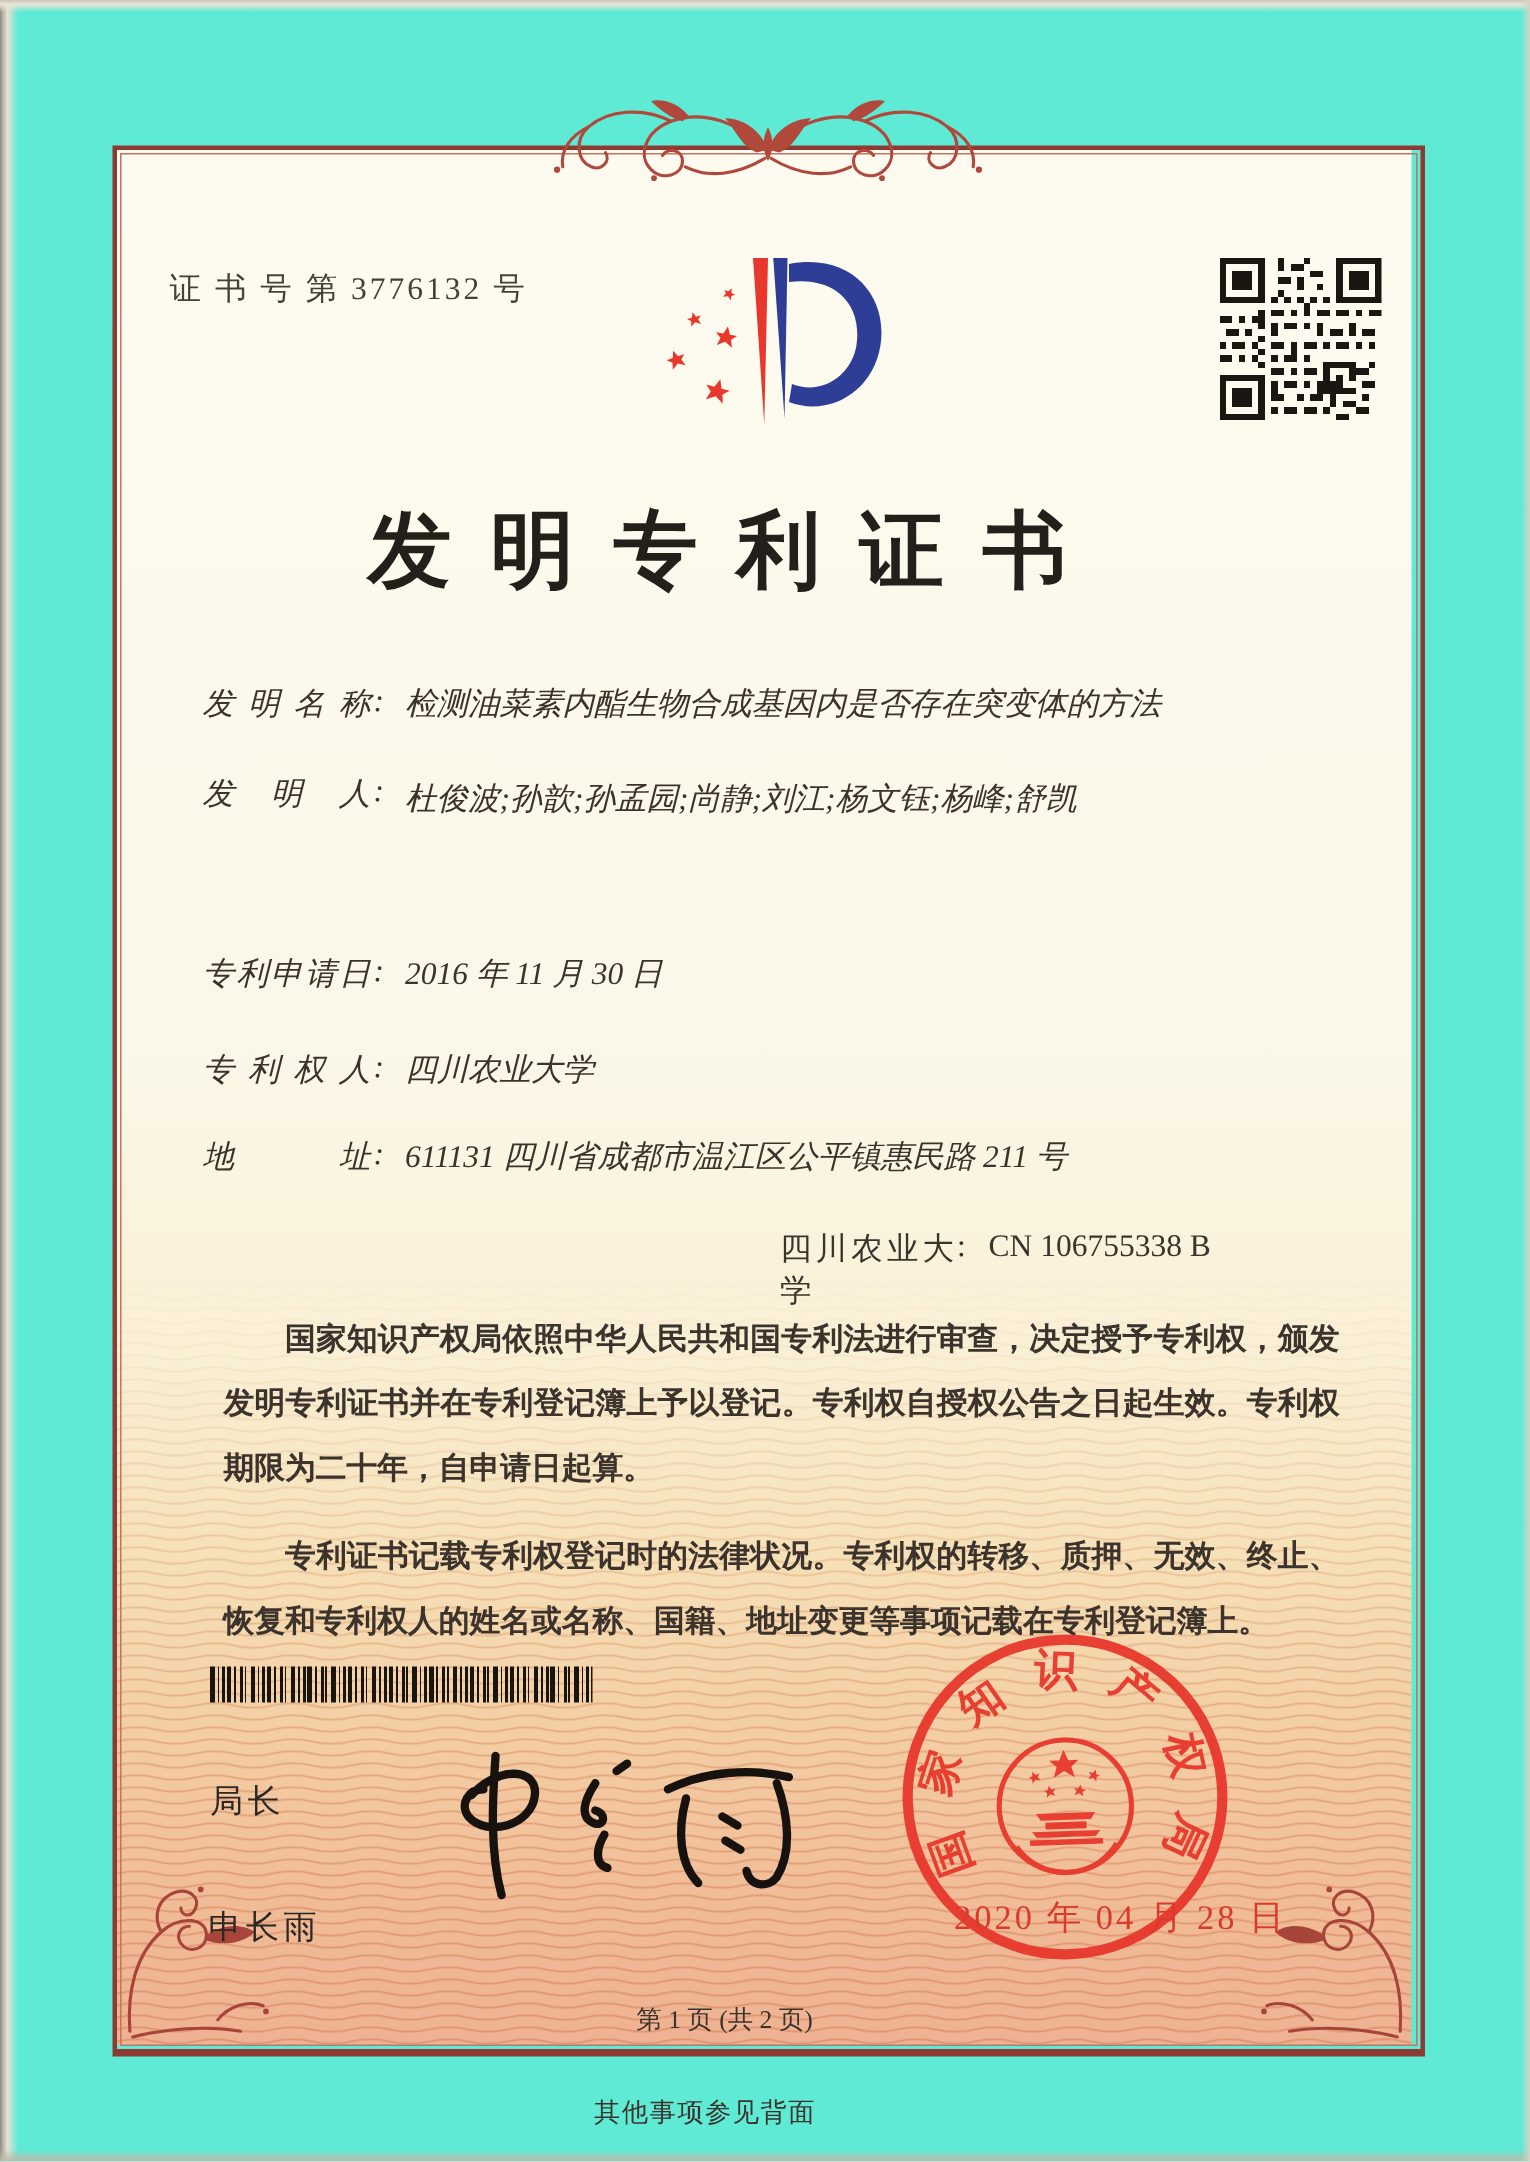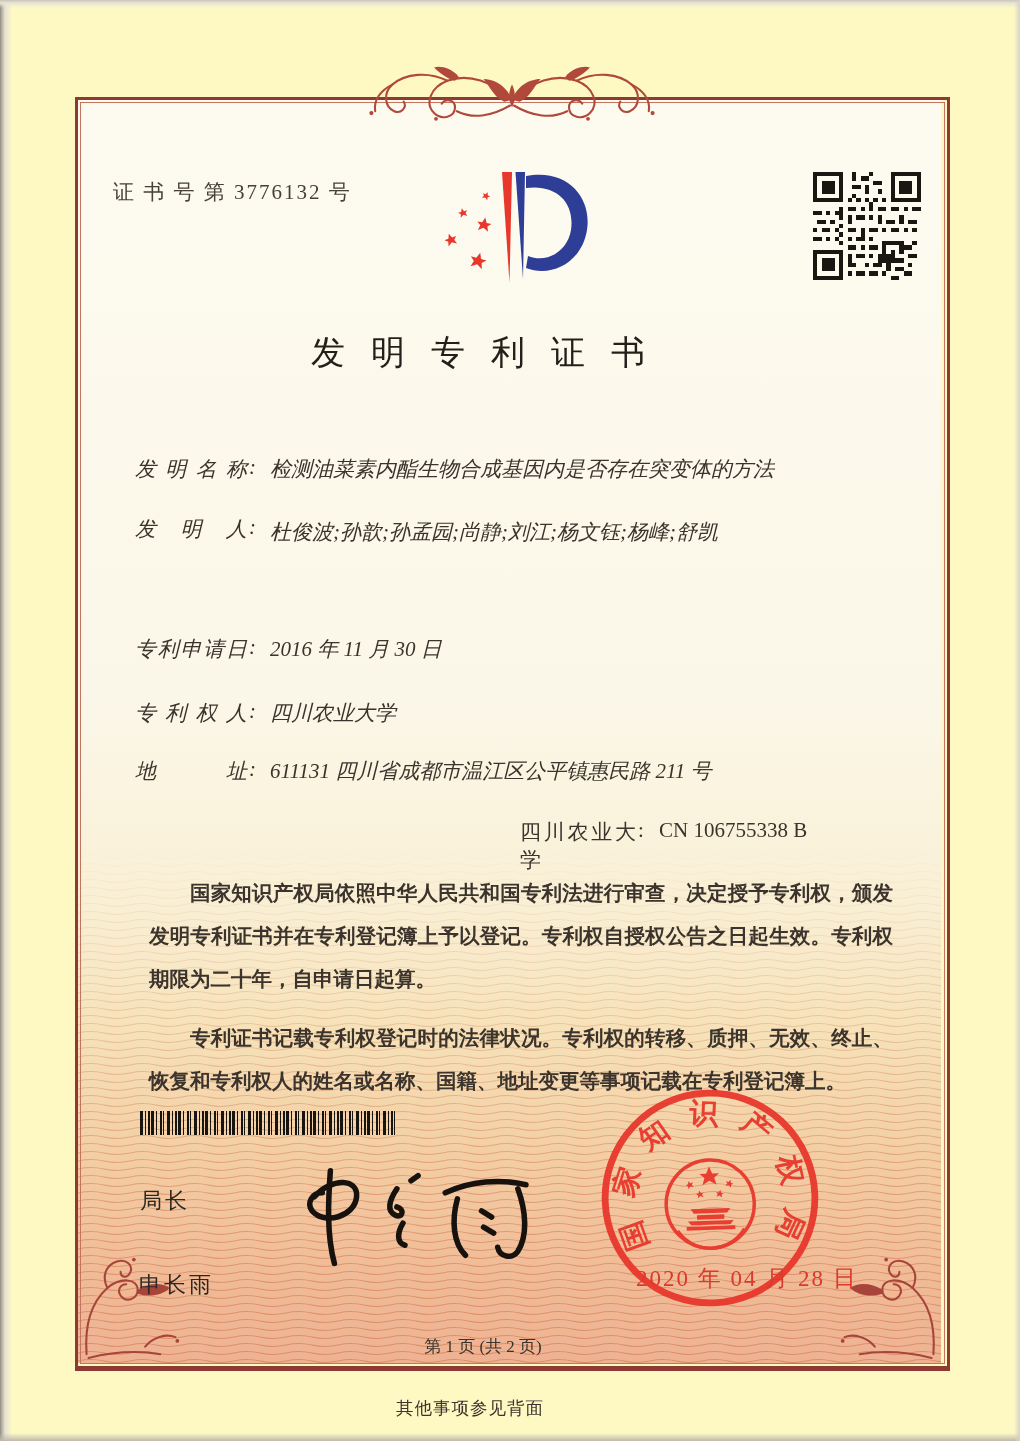--- a/index.html
+++ b/index.html
@@ -1,17 +1,17 @@
 <!DOCTYPE html>
 <html><head>
 <meta charset="utf-8">
 <style>
   html,body{margin:0;padding:0;background:#f7f4e5;}
   .page{position:relative;width:1020px;height:1441px;overflow:hidden;
-        background:#fef9c3;font-family:"Liberation Serif","DejaVu Serif",serif;color:#3b332c;}
+        background:#5eead4;font-family:"Liberation Serif","DejaVu Serif",serif;color:#3b332c;}
   
   .edge-left{position:absolute;left:0;top:0;bottom:0;width:12px;
     background:linear-gradient(90deg,#8f8b80 0,#b9b4a7 2px,#e5e1d3 5px,rgba(230,225,211,0) 12px);z-index:9;}
   .edge-top{position:absolute;left:0;top:0;right:0;height:8px;
     background:linear-gradient(180deg,#c9c4b6 0,#e8e4d6 3px,rgba(232,228,214,0) 8px);z-index:9;}
   .edge-bottom{position:absolute;left:0;bottom:0;right:0;height:8px;
     background:linear-gradient(0deg,#beb9ab 0,rgba(230,225,211,0) 8px);z-index:9;}
   .edge-right{position:absolute;right:0;top:0;bottom:0;width:6px;
     background:linear-gradient(270deg,#d6d2c4 0,rgba(230,225,211,0) 6px);z-index:9;}
 
@@ -27,21 +27,21 @@
   .corner{position:absolute;width:104px;height:116px;z-index:3;}
   .corner.left{left:79px;top:1247px;}
   .corner.right{left:837px;top:1247px;transform:scaleX(-1);}
 
   
   .cert-no{position:absolute;left:113px;top:178px;font-size:21px;letter-spacing:2px;color:#474038;z-index:4;}
   .logo{position:absolute;left:420px;top:150px;width:220px;height:170px;z-index:4;}
   .qr{position:absolute;left:813px;top:172px;width:108px;height:108px;z-index:4;}
 
   .title{position:absolute;left:478px;top:330px;transform:translateX(-50%);white-space:nowrap;
-         font-size:34px;font-weight:normal;color:#241f1a;letter-spacing:26px;text-indent:26px;z-index:4;}
+         font-size:56px;font-weight:bold;color:#241f1a;letter-spacing:26px;text-indent:26px;z-index:4;}
 
   
   .row{position:absolute;left:135px;right:100px;font-size:21px;color:#3b332c;z-index:4;white-space:nowrap;font-style:italic;}
   .flabel{display:inline-block;width:112px;text-align:justify;text-align-last:justify;vertical-align:top;}
   .colon{display:inline-block;width:9px;margin-left:2px;vertical-align:top;}
   .fvalue{display:inline-block;margin-left:12px;vertical-align:top;white-space:normal;}
   .fvalue .vline{line-height:35px;}
   .abs-label{position:absolute;font-size:21px;z-index:4;}
   .paras{position:absolute;left:133px;width:776px;top:856px;z-index:4;font-size:20.5px;line-height:43px;
          text-align:justify;color:#3b332c;}

